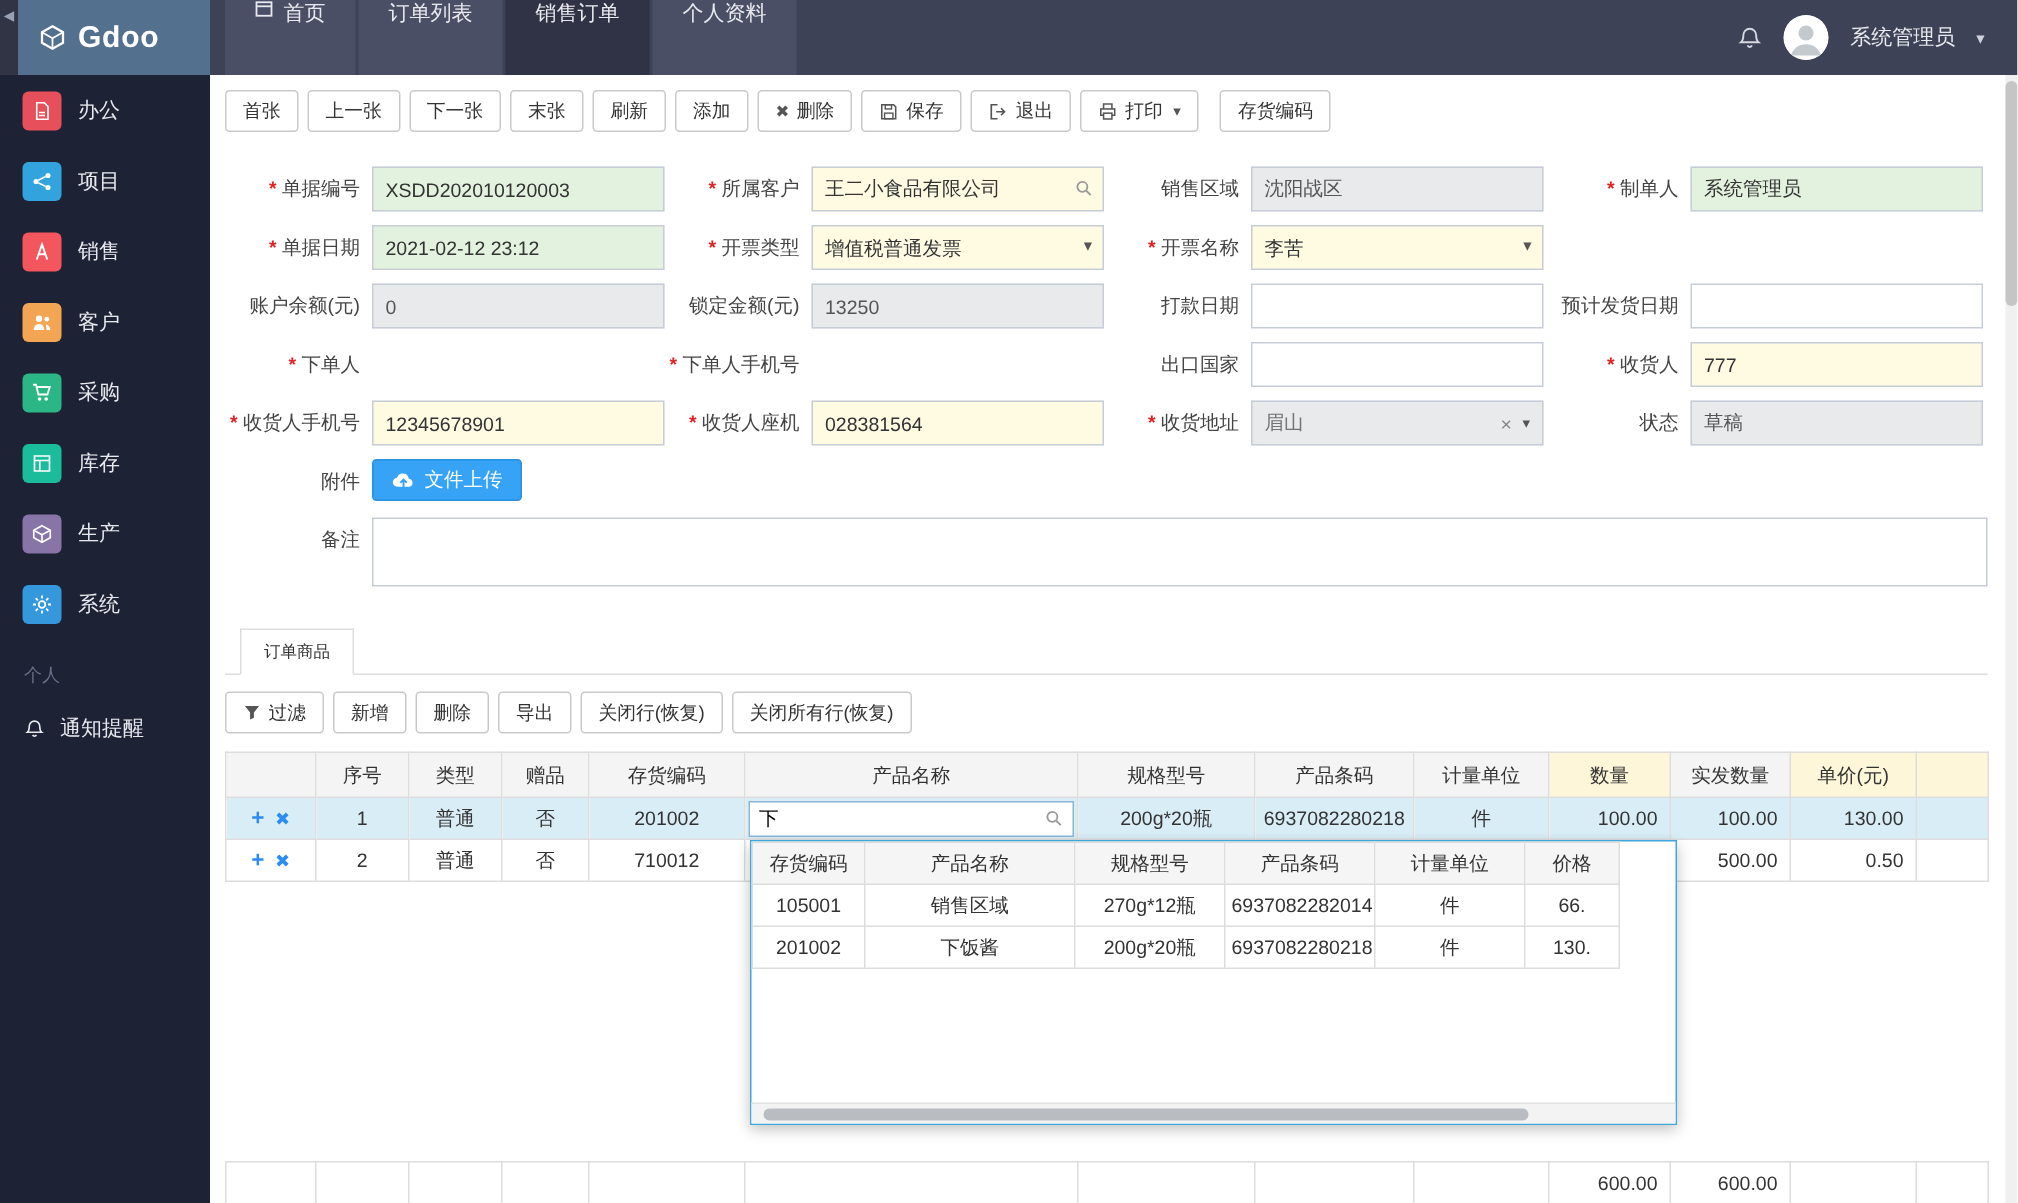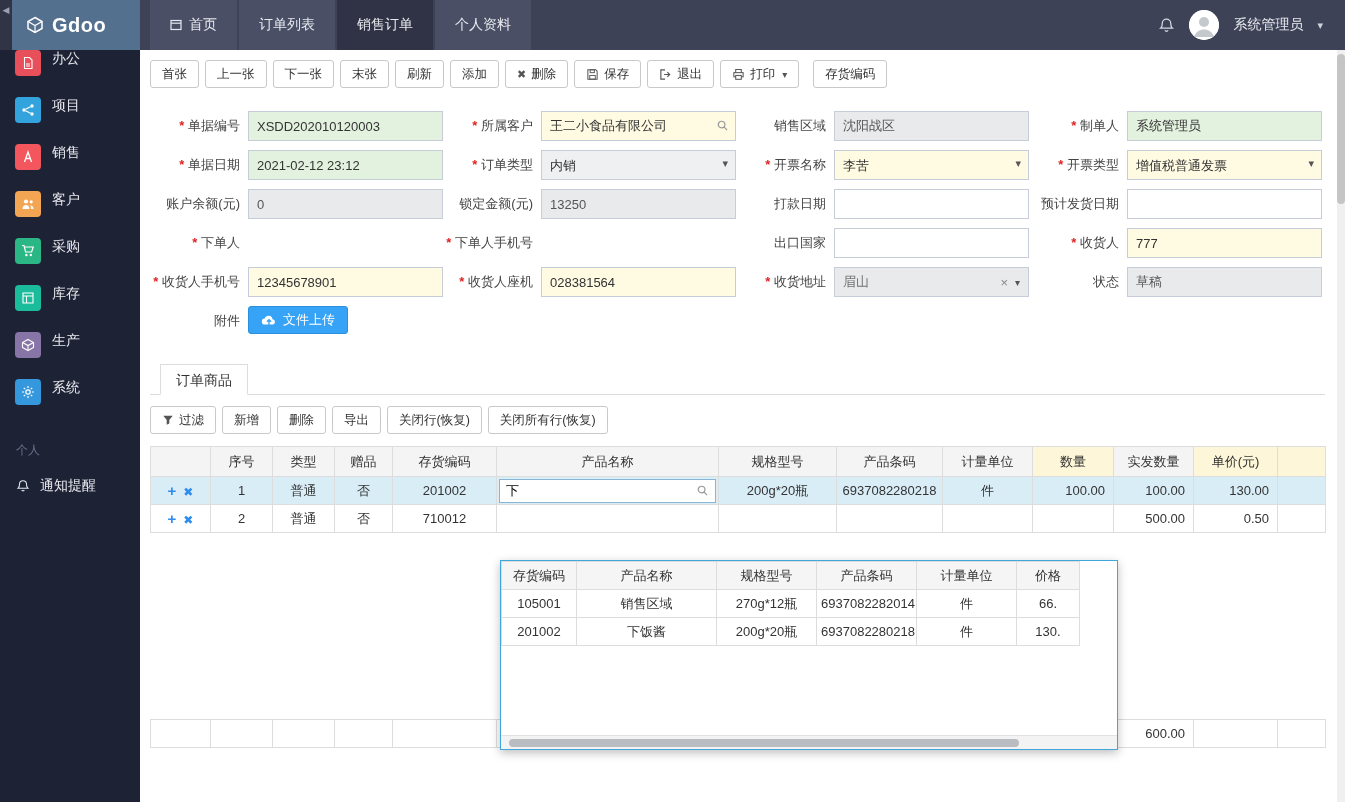--- a/index.html
+++ b/index.html
@@ -6,31 +6,31 @@
   html,body{width:1345px;height:802px;overflow:hidden}
   body{position:relative;font-family:"Liberation Sans","DejaVu Sans",sans-serif;font-size:13px;color:#333;background:#fff}
   svg{display:block}
 
   
   .navbar{position:absolute;left:0;top:0;width:1345px;height:50px;background:#3d4257;display:flex;align-items:stretch;z-index:20}
   .collapse-strip{width:12px;background:#303445;color:#9aa0b4;font-size:9px;display:flex;justify-content:center;padding-top:5px;cursor:pointer}
   .logo{width:128px;background:#54708f;color:#fff;display:flex;align-items:center;gap:8px;padding-left:14px}
   .logo-text{font-size:20px;font-weight:bold;letter-spacing:.5px}
   .nav-tabs{display:flex;margin-left:10px}
-  .nav-tab{display:flex;align-items:center;gap:7px;padding:0 20px;color:#e8e9ee;font-size:14px;background:#4a4f66;margin-right:2px;cursor:pointer;text-decoration:none}
+  .nav-tab{display:flex;align-items:flex-start;gap:7px;padding:0 20px;color:#e8e9ee;font-size:14px;background:#4a4f66;margin-right:2px;cursor:pointer;text-decoration:none}
   .nav-tab.active{background:#2f3345}
   .nav-right{margin-left:auto;display:flex;align-items:center;gap:14px;padding-right:22px}
   .bell-btn{cursor:pointer}
   .avatar{width:30px;height:30px;border-radius:50%;overflow:hidden;background:#fff;cursor:pointer}
   .username{color:#e8e9ee;font-size:14px;cursor:pointer}
   .nav-caret{color:#cfd2dc;font-size:11px;cursor:pointer}
 
   
   .sidebar{position:absolute;left:0;top:50px;bottom:0;width:140px;background:#1e2235;z-index:10}
-  .side-item{display:flex;gap:11px;height:47px;padding-left:15px;cursor:pointer;color:#e8e9ee;font-size:14px}
+  .side-item{display:flex;align-items:center;gap:11px;height:47px;padding-left:15px;cursor:pointer;color:#e8e9ee;font-size:14px}
   .side-ico{width:26px;height:26px;border-radius:4px;display:flex;align-items:center;justify-content:center;flex:0 0 26px}
   .side-section{color:#6a6f87;font-size:12px;padding:16px 0 6px 16px}
   .side-notice{display:flex;align-items:center;gap:10px;height:42px;padding-left:16px;color:#e8e9ee;font-size:14px;cursor:pointer}
 
   
   .main{position:absolute;left:140px;top:50px;right:8px;bottom:0;background:#fff;padding:10px 0 0 10px;overflow:hidden}
 
   .toolbar{display:flex;gap:6px;align-items:center}
   .tbtn{display:inline-flex;align-items:center;gap:5px;height:28px;padding:0 11px;background:#fff;border:1px solid #c9c9c9;border-radius:3px;font-size:12.5px;color:#333;cursor:pointer;white-space:nowrap}
   .tbtn .x-ico{color:#555;font-size:11px}
@@ -56,21 +56,21 @@
   .select2 .s2-text{flex:1;color:#737373}
   .select2 .s2-clear{color:#888;font-size:13px;margin-right:7px;cursor:pointer}
   .select2 .s2-caret{color:#555;font-size:10px}
   .upload-btn{display:inline-flex;align-items:center;gap:6px;height:28px;padding:0 12px;background:#36a3f7;border:1px solid #2b8fdc;border-radius:3px;color:#fff;font-size:13px;cursor:pointer}
   .remark-area{width:1077px;height:46px;border:1px solid #c6ccd8;resize:none;font-family:inherit;font-size:13px;padding:4px 8px;outline:none}
   .attach-row{margin-top:4px}
   .remark-row{margin-top:6px}
 
   
   .tabbar{margin-top:28px;width:1175px;border-bottom:1px solid #ddd;height:31px}
-  .tab{display:inline-block;height:31px;line-height:30px;padding:0 15px;background:#fff;border:1px solid #ddd;border-bottom:1px solid #fff;margin-left:10px;margin-bottom:-1px;font-size:14px;color:#333;cursor:pointer}
+  .tab{display:inline-block;height:31px;line-height:30px;padding:0 15px;background:#fff;border:1px solid #ddd;border-bottom:1px solid #fff;margin-left:10px;margin-bottom:-1px;font-size:11px;color:#333;cursor:pointer}
   .grid-toolbar{margin-top:11px;display:flex;gap:6px}
 
   table.grid{margin-top:12px;width:1175px;border-collapse:collapse;table-layout:fixed;font-size:13px}
   table.grid th{background:#f4f4f4;border:1px solid #ddd;height:30px;font-weight:500;color:#333;text-align:center;padding:0 4px;overflow:hidden;white-space:nowrap}
   table.grid th.yellow{background:#fdf6d8}
   table.grid td{border:1px solid #ddd;height:28px;text-align:center;padding:0 4px;overflow:hidden;white-space:nowrap;background:#fff}
   table.grid tr.selected td{background:#d9edf7}
   table.grid td.num{text-align:right;padding-right:8px}
   .act{cursor:pointer;font-weight:bold}
   .act.plus{color:#2d8cf0;font-size:15px;margin-right:7px}
@@ -313,30 +313,26 @@
         <div class="fctl"><input class="finput green" value="系统管理员" style=""></div>
       </div>
     </div>
 
     <div class="frow">
       <div class="fgroup">
         <label class="flabel required">单据日期</label>
         <div class="fctl"><input class="finput green" value="2021-02-12 23:12" style=""></div>
       </div>
       <div class="fgroup">
-        <label class="flabel required">订单类型</label>
-        <div class="fctl sel-wrap"><select class="finput" style="background:#eef0f2"><option>内销</option></select></div>
+        <label class="flabel required">开票类型</label>
+        <div class="fctl sel-wrap"><select class="finput yellow"><option>增值税普通发票</option></select></div>
       </div>
       <div class="fgroup">
         <label class="flabel required">开票名称</label>
         <div class="fctl sel-wrap"><select class="finput yellow"><option>李苦</option></select></div>
-      </div>
-      <div class="fgroup">
-        <label class="flabel required">开票类型</label>
-        <div class="fctl sel-wrap"><select class="finput yellow"><option>增值税普通发票</option></select></div>
       </div>
     </div>
 
     <div class="frow">
       <div class="fgroup">
         <label class="flabel">账户余额(元)</label>
         <div class="fctl"><input class="finput gray" readonly="" value="0" style=""></div>
       </div>
       <div class="fgroup">
         <label class="flabel">锁定金额(元)</label>
@@ -400,20 +396,26 @@
         <button class="upload-btn">
           <svg width="16" height="12" viewBox="0 0 16 12">
               <path d="M4 10.5a3 3 0 0 1-.3-6A4 4 0 0 1 11.5 5.2 2.7 2.7 0 0 1 12 10.5z" fill="#fff"></path>
               <path d="M8 11.5V5.8M5.9 7.8 8 5.7l2.1 2.1" stroke="#36a3f7" stroke-width="1.3" fill="none"></path>
             </svg>
           <span>文件上传</span>
         </button>
       </div>
     </div>
 
+    <div class="frow remark-row">
+      <div class="fgroup" style="width:auto">
+        <label class="flabel">备注</label>
+        <textarea class="remark-area" style=""></textarea>
+      </div>
+    </div>
   </div>
 
   <div class="tabbar">
     <div class="tab">订单商品</div>
   </div>
 
   <div class="grid-toolbar">
     <button class="tbtn">
       <svg width="12" height="12" viewBox="0 0 14 14">
           <path d="M1.5 2h11L8.5 7v4l-3 1.5V7z" fill="#555"></path>

